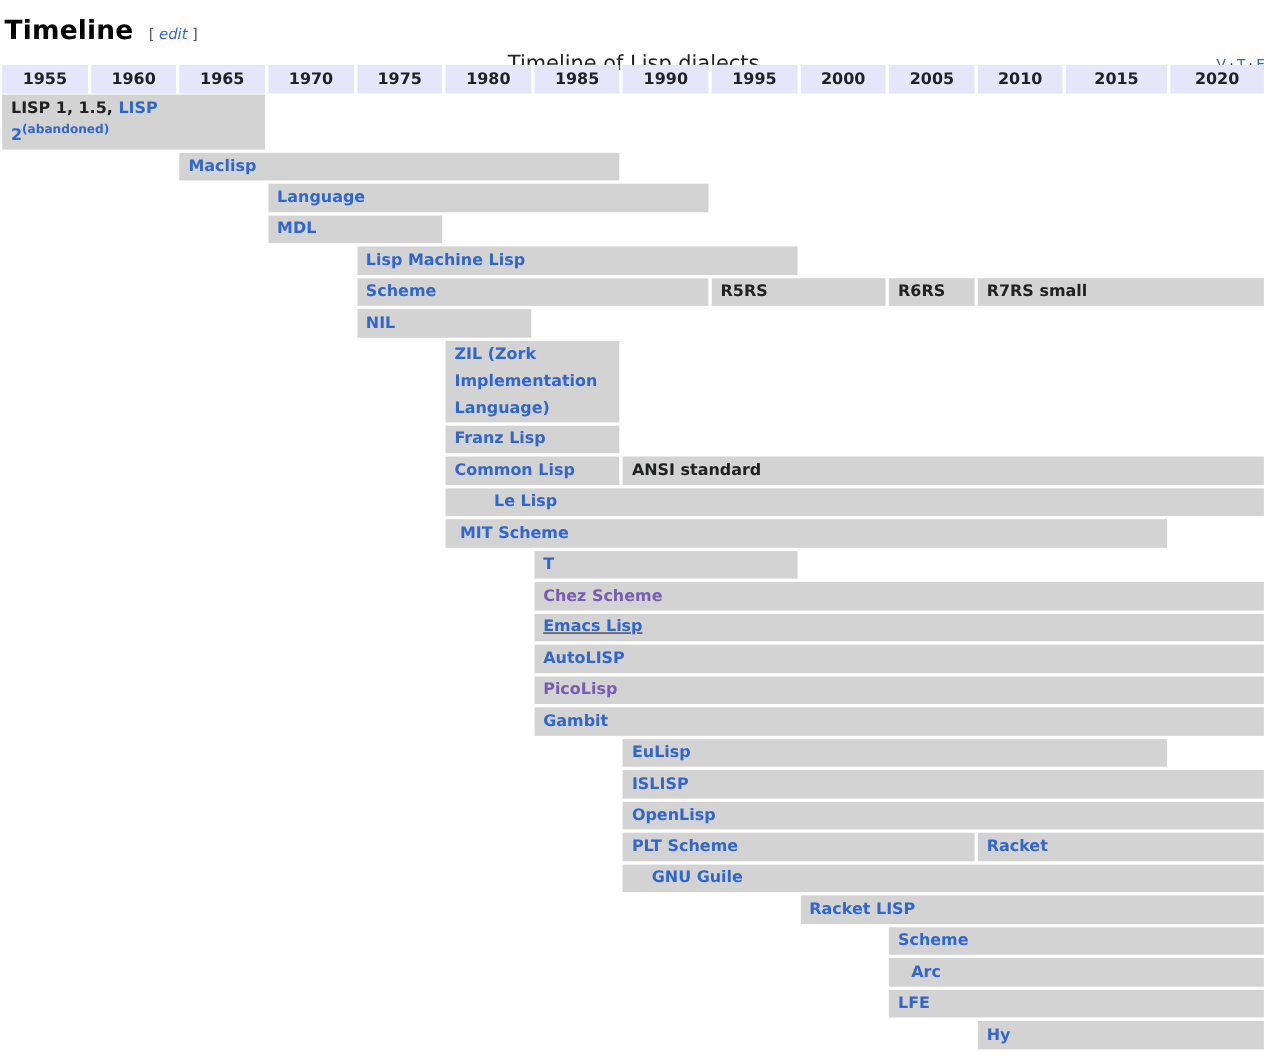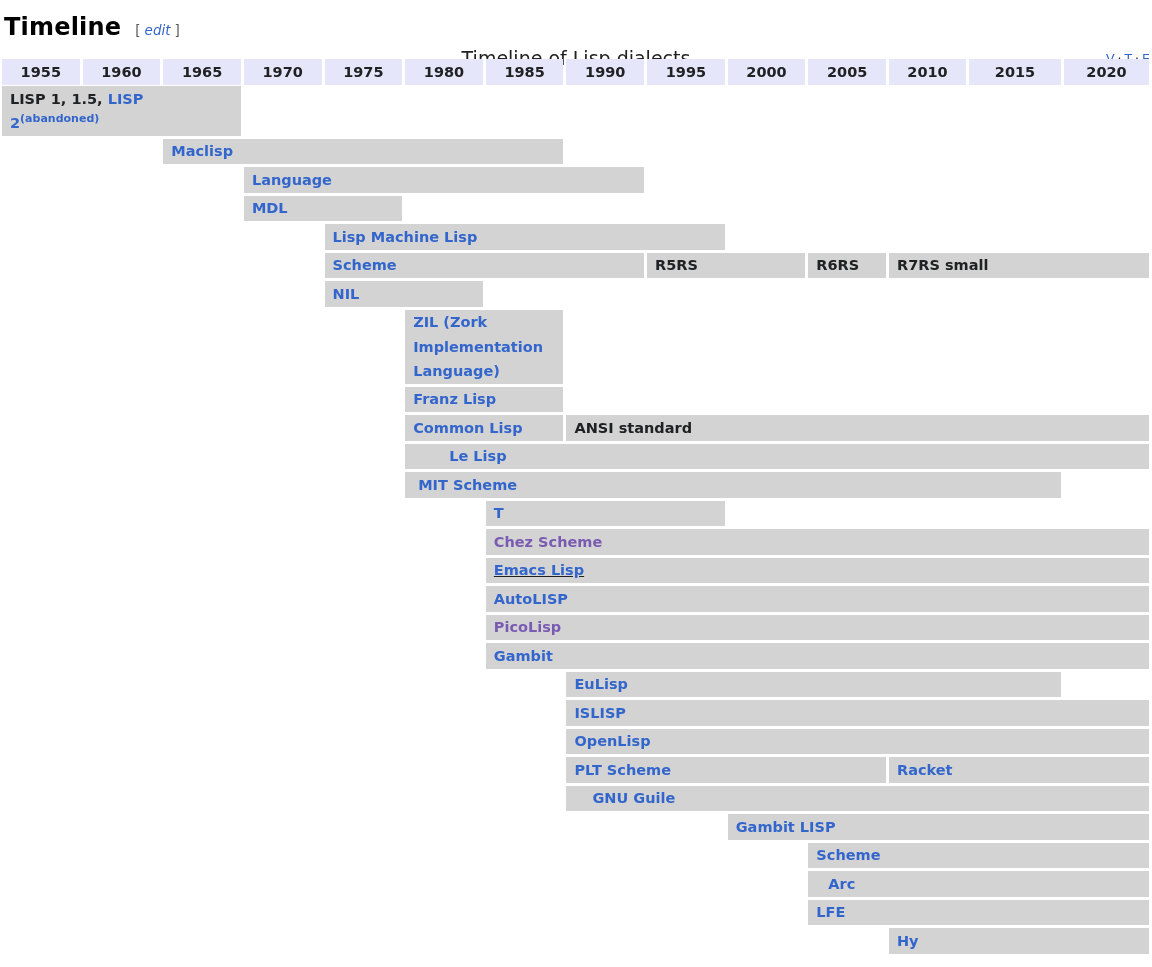--- a/index.html
+++ b/index.html
@@ -124,21 +124,21 @@
         <div class="bar" style="margin-left: 49.1714%; width: 50.5682%;"><a class="lnk">OpenLisp</a></div>
       </div>
       <div class="lane">
         <div class="bar" style="margin-left: 49.1714%; width: 27.7383%;"><a class="lnk">PLT Scheme</a></div>
         <div class="bar abs" style="left: 77.1701%; width: 22.5694%;"><a class="lnk">Racket</a></div>
       </div>
       <div class="lane">
         <div class="bar" style="margin-left: 49.1714%; width: 50.5682%; padding-left: 26px;"><a class="lnk">GNU Guile</a></div>
       </div>
       <div class="lane">
-        <div class="bar" style="margin-left: 63.1708%; width: 36.5688%;"><a class="lnk">Gambit LISP</a></div>
+        <div class="bar" style="margin-left: 63.1708%; width: 36.5688%;"><a class="lnk">Racket LISP</a></div>
       </div>
       <div class="lane">
         <div class="bar" style="margin-left: 70.1705%; width: 29.5691%;"><a class="lnk">Scheme</a></div>
       </div>
       <div class="lane">
         <div class="bar" style="margin-left: 70.1705%; width: 29.5691%; padding-left: 20px;"><a class="lnk">Arc</a></div>
       </div>
       <div class="lane">
         <div class="bar" style="margin-left: 70.1705%; width: 29.5691%;"><a class="lnk">LFE</a></div>
       </div>

